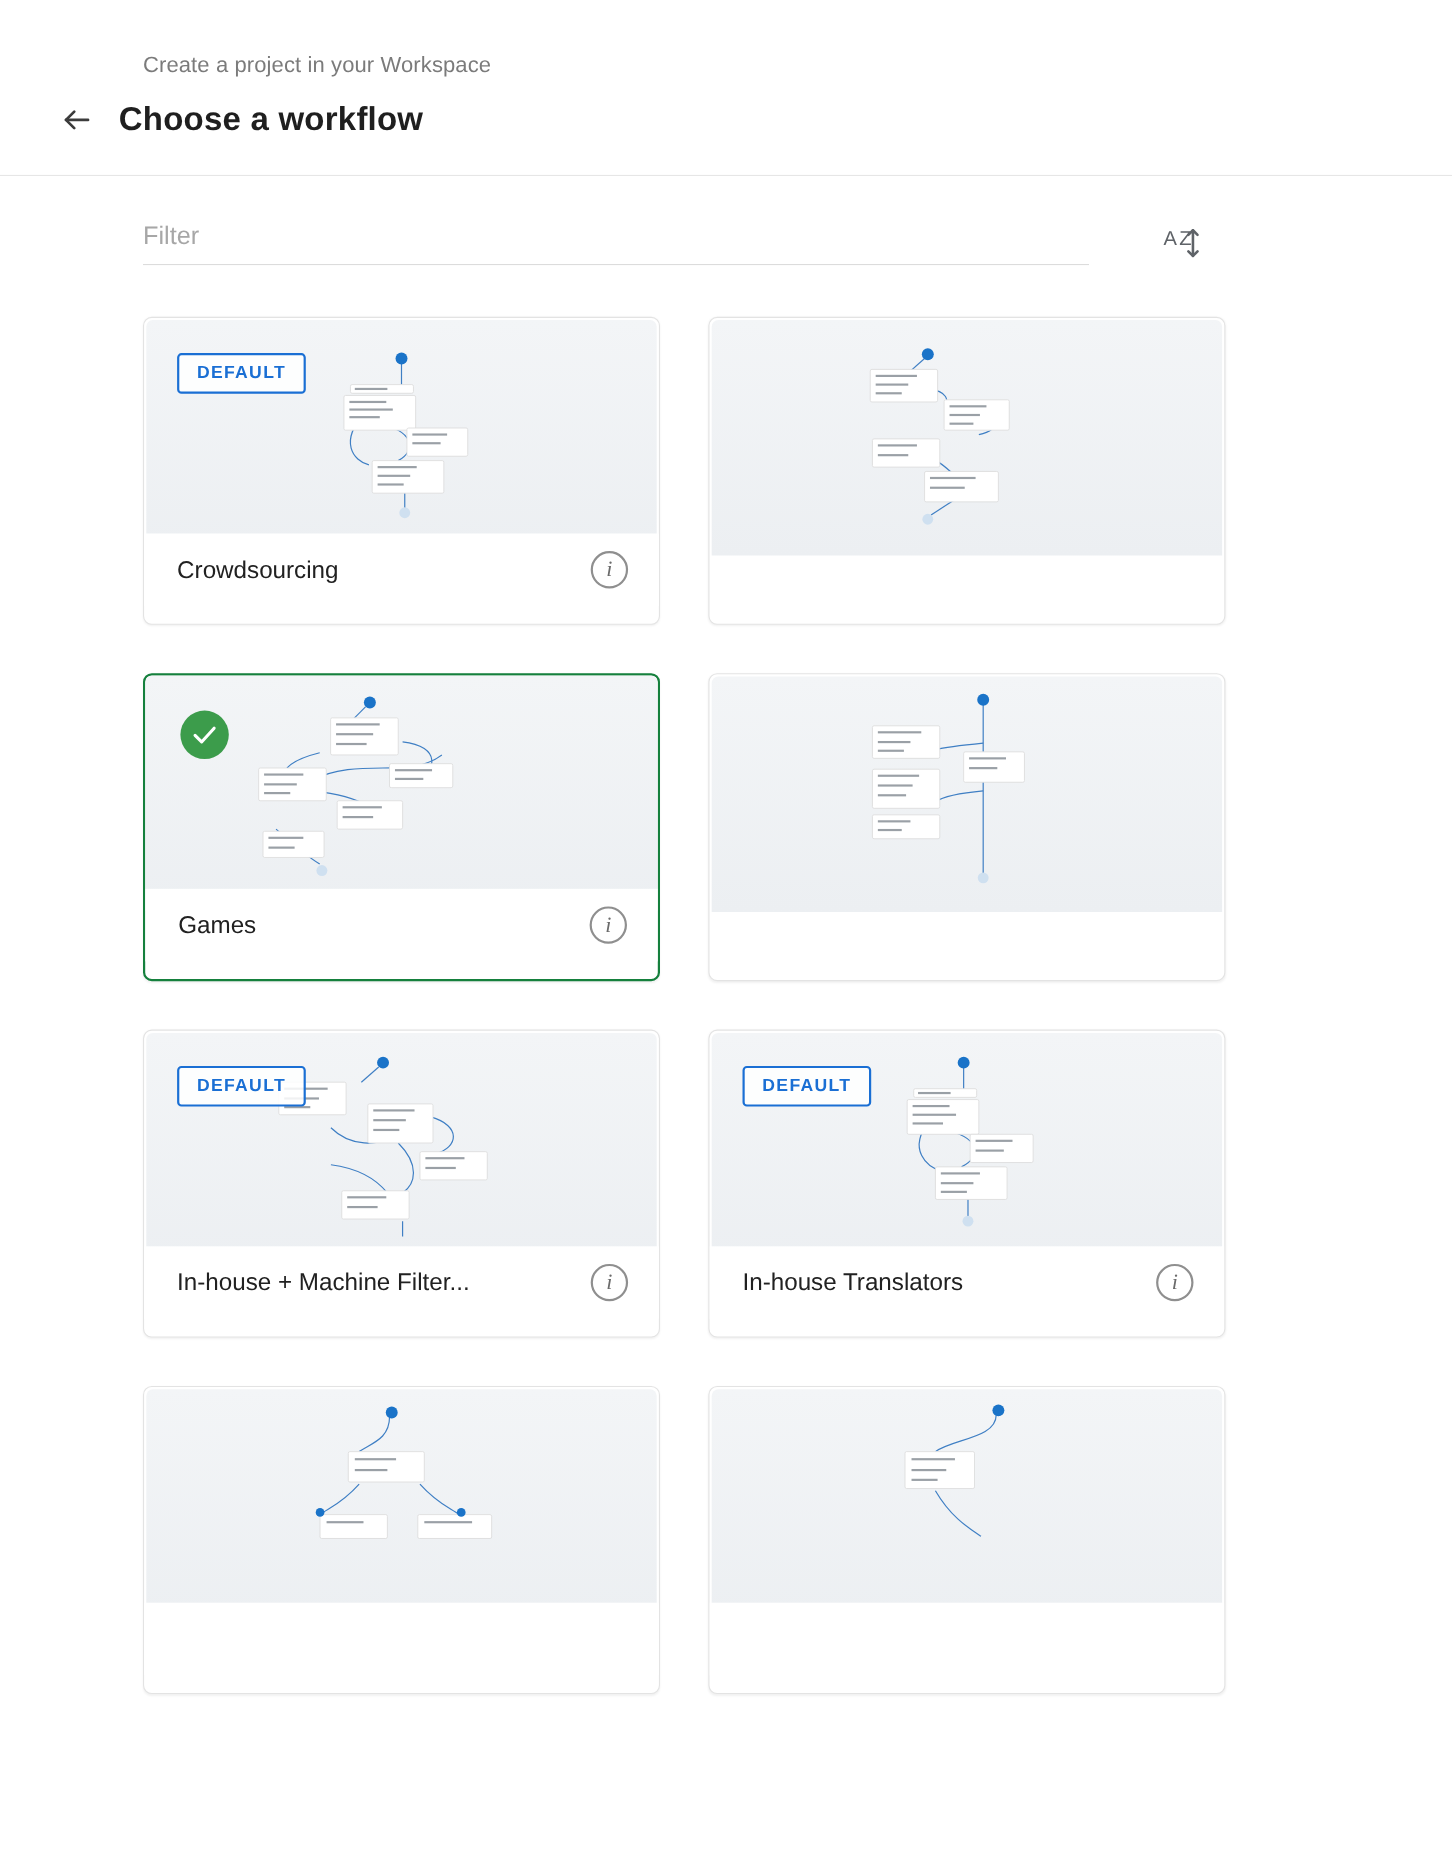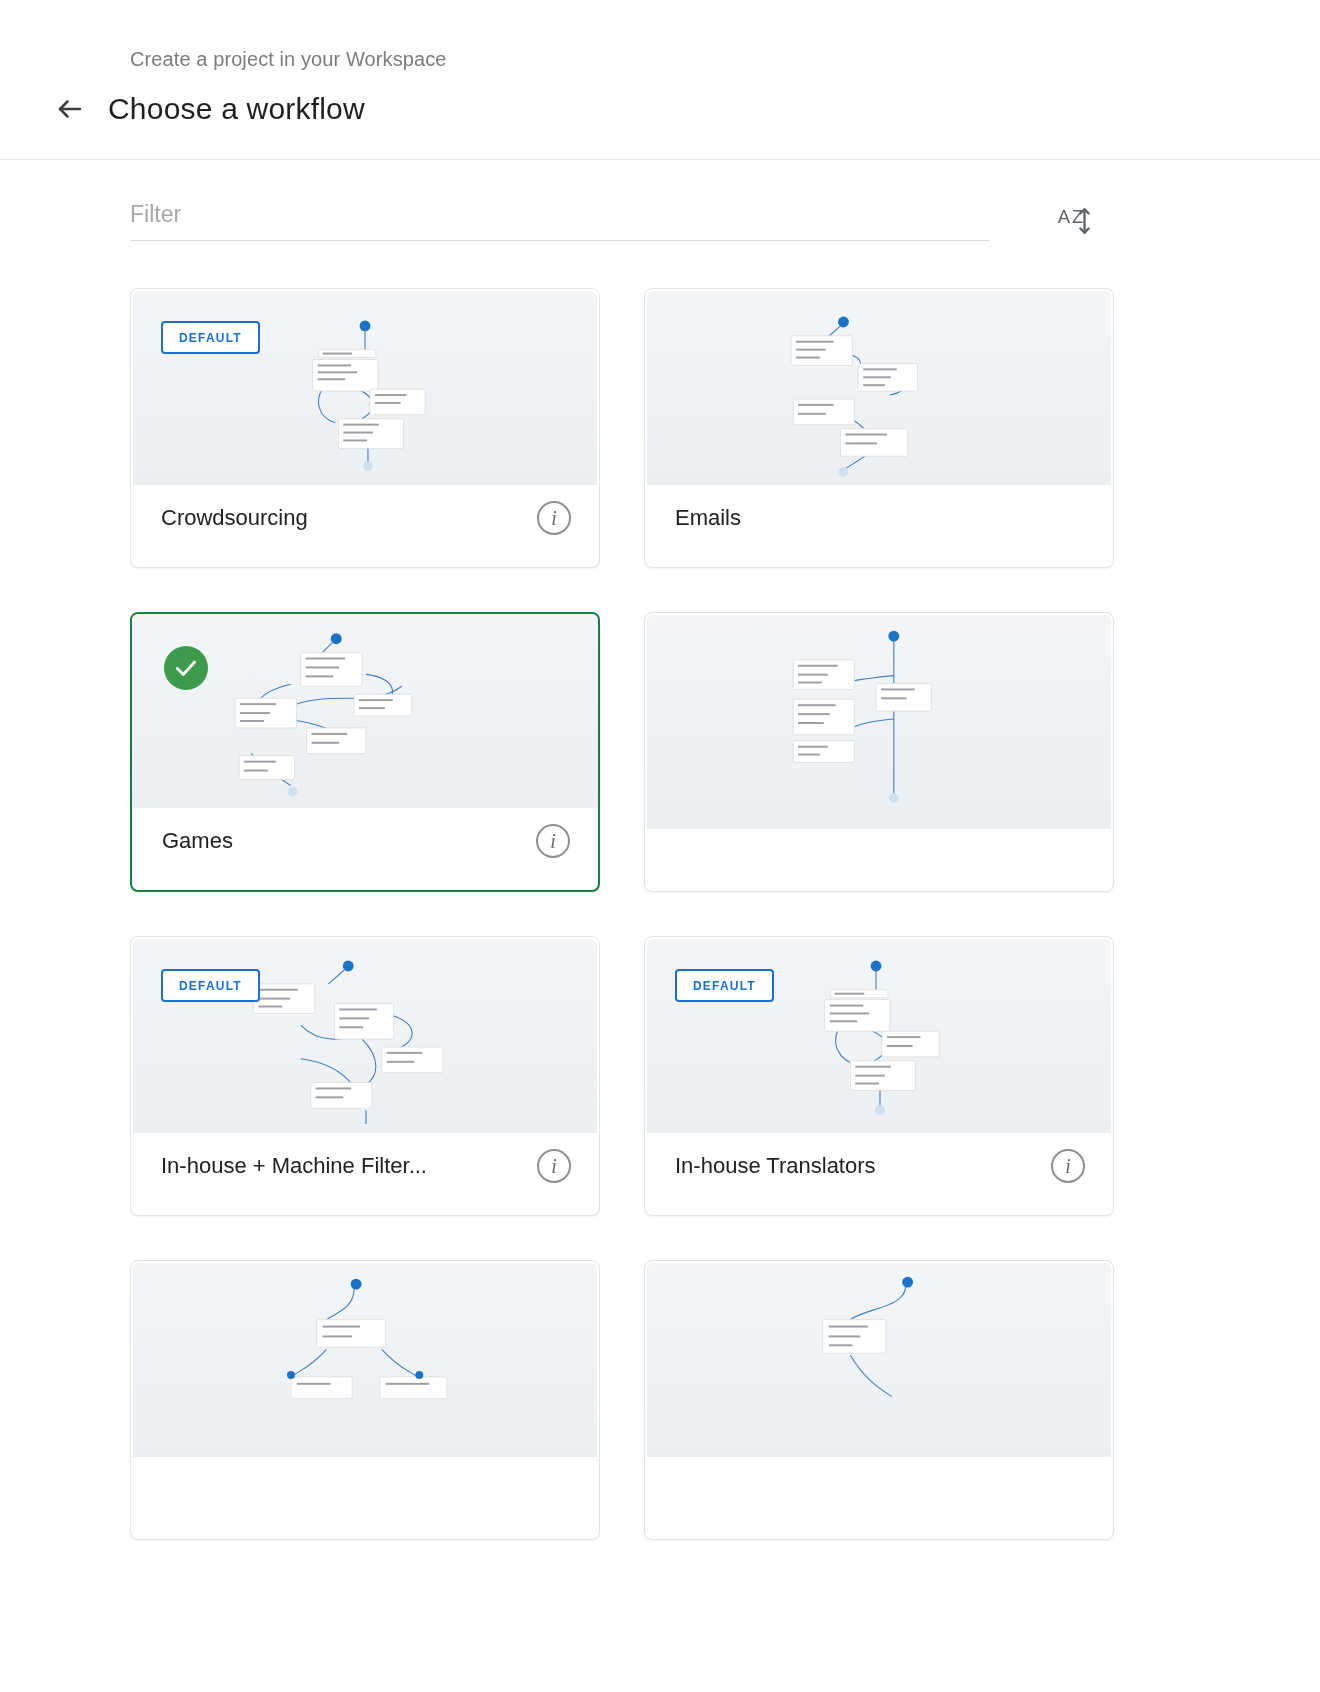--- a/index.html
+++ b/index.html
@@ -37,21 +37,21 @@
   .back-button {
     width: 48px; height: 48px;
     margin-left: 46px;
     display: flex; align-items: center; justify-content: center;
     cursor: pointer;
     border-radius: 50%;
   }
   .back-button svg { display: block; }
   .page-title {
     font-size: 30px;
-    font-weight: normal;
+    font-weight: bold;
     color: #1f1f1f;
     margin-left: 14px;
     letter-spacing: .2px;
   }
 
   
   .filter-bar {
     flex: 0 0 auto;
     display: flex;
     align-items: center;
@@ -144,21 +144,21 @@
     font-family: "Liberation Serif", serif;
     font-style: italic;
     display: flex; align-items: center; justify-content: center;
     cursor: pointer;
   }
   .badge-default {
     position: absolute;
     left: 30px; top: 32px;
     border: 2px solid #1a6fd4;
     color: #1a6fd4;
-    font-size: 12px;
+    font-size: 16px;
     font-weight: bold;
     letter-spacing: 1.2px;
     padding: 8px 16px 7px 16px;
     border-radius: 4px;
     background: rgba(255,255,255,.85);
     z-index: 4;
   }
   .check-badge {
     position: absolute;
     left: 32px; top: 32px;
@@ -309,23 +309,20 @@
                 <rect x="219" y="93" width="22" height="2"></rect>
                 <rect x="153" y="113" width="36" height="2"></rect>
                 <rect x="153" y="122" width="28" height="2"></rect>
                 <rect x="201" y="143" width="42" height="2"></rect>
                 <rect x="201" y="152" width="32" height="2"></rect>
               </g>
               <circle cx="199" cy="182" r="5" fill="#cfe0f0"></circle>
             </svg>
           </div>
         </div>
-        <div class="card-footer">
-          <div class="card-name">Emails</div>
-        </div>
       </div>
 
       <div class="card selected">
         <div class="thumb">
           <div class="wf">
             <svg viewBox="0 0 470 214" preserveAspectRatio="xMidYMid meet">
               <g stroke="#3f7fc4" stroke-width="1.1" fill="none">
                 <path d="M202 28 L186 44"></path>
                 <path d="M160 70 C120 80 120 96 140 108"></path>
                 <path d="M236 60 C272 64 268 88 246 96"></path>

